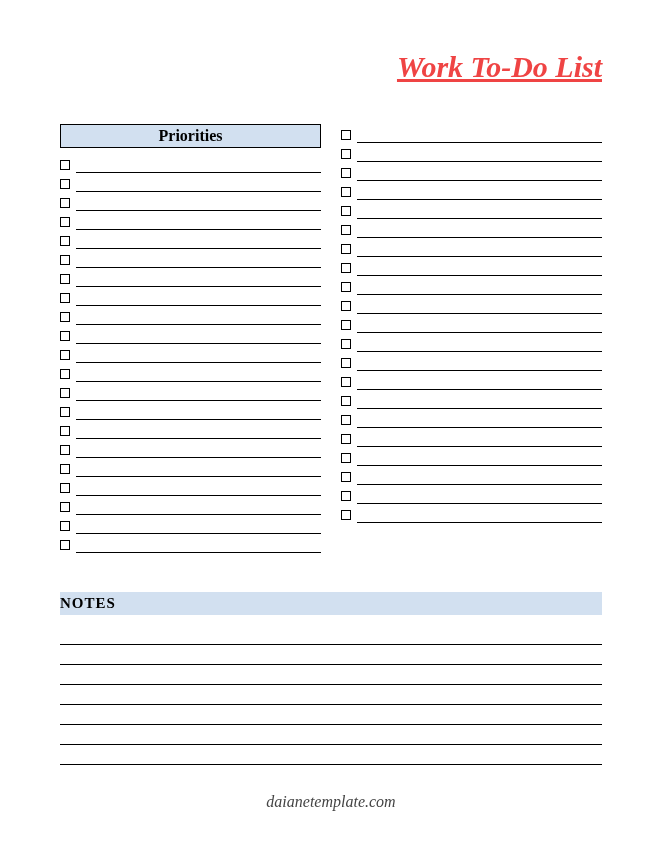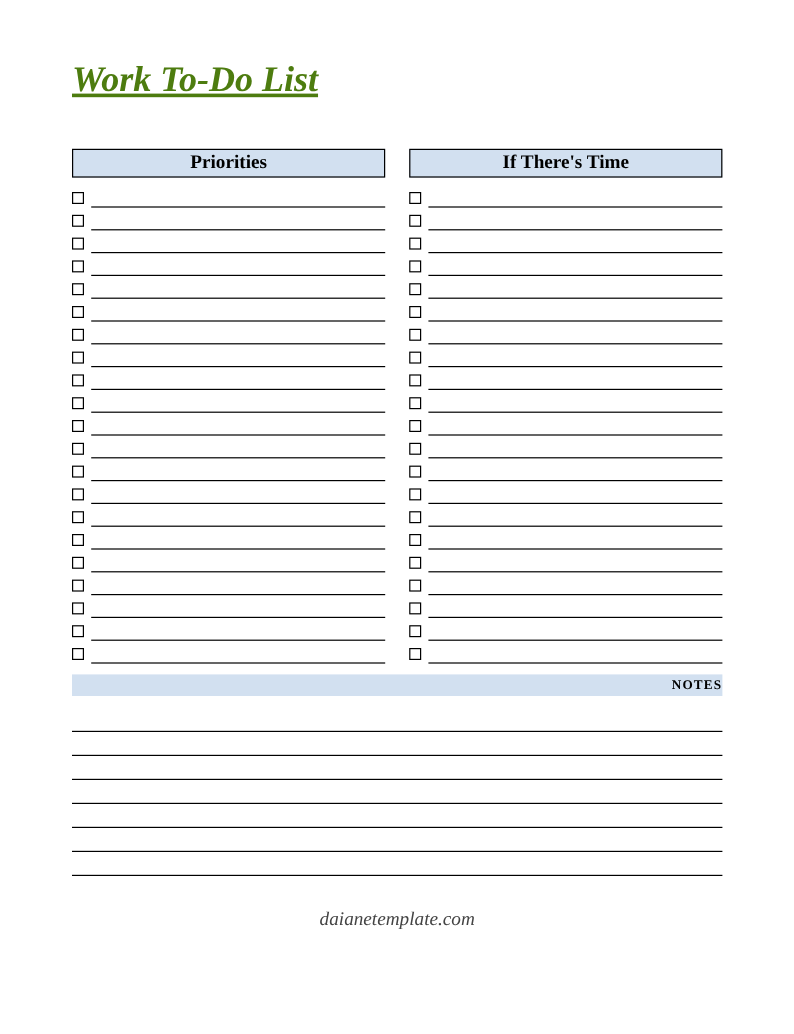--- a/index.html
+++ b/index.html
@@ -6,32 +6,32 @@
     body {
       width: 662px;
       height: 862px;
       background: #fff;
       font-family: "Comic Sans MS", "Segoe Script", cursive;
       padding: 50px 60px 30px;
       display: flex;
       flex-direction: column;
     }
     .title {
-      text-align: left;
+      text-align: right;
       font-size: 30px;
       font-weight: bold;
       font-style: italic;
-      color: #4d7c0f;
+      color: #ef4444;
       text-decoration: underline;
       margin-bottom: 40px;
     }
     .columns {
       display: flex;
       gap: 20px;
-      margin-bottom: 9px;
+      margin-bottom: 39px;
     }
     .col { flex: 1; }
     .col-header {
       background: #d2e0f0;
       border: 1px solid #000;
       text-align: center;
       font-size: 16px;
       font-weight: bold;
       padding: 2px 0;
       margin-bottom: 6px;
@@ -49,22 +49,22 @@
       flex-shrink: 0;
       margin-bottom: 3px;
     }
     .line {
       flex: 1;
       border-bottom: 1px solid #000;
       height: 100%;
     }
     .notes-header {
       background: #d2e0f0;
-      text-align: right;
-      font-size: 11px;
+      text-align: left;
+      font-size: 15px;
       font-weight: bold;
       letter-spacing: 1px;
       padding: 3px 0;
       margin-bottom: 10px;
     }
     .note-line {
       border-bottom: 1.5px solid #000;
       height: 20px;
     }
     .footer {
@@ -165,21 +165,20 @@
           <div class="box"></div>
           <div class="line"></div>
         </div>
         <div class="item">
           <div class="box"></div>
           <div class="line"></div>
         </div>
       </div>
   </div>
   <div class="col">
-    <div class="col-header">If There's Time</div>
     <div id="iftime-list">
         <div class="item">
           <div class="box"></div>
           <div class="line"></div>
         </div>
         <div class="item">
           <div class="box"></div>
           <div class="line"></div>
         </div>
         <div class="item">

